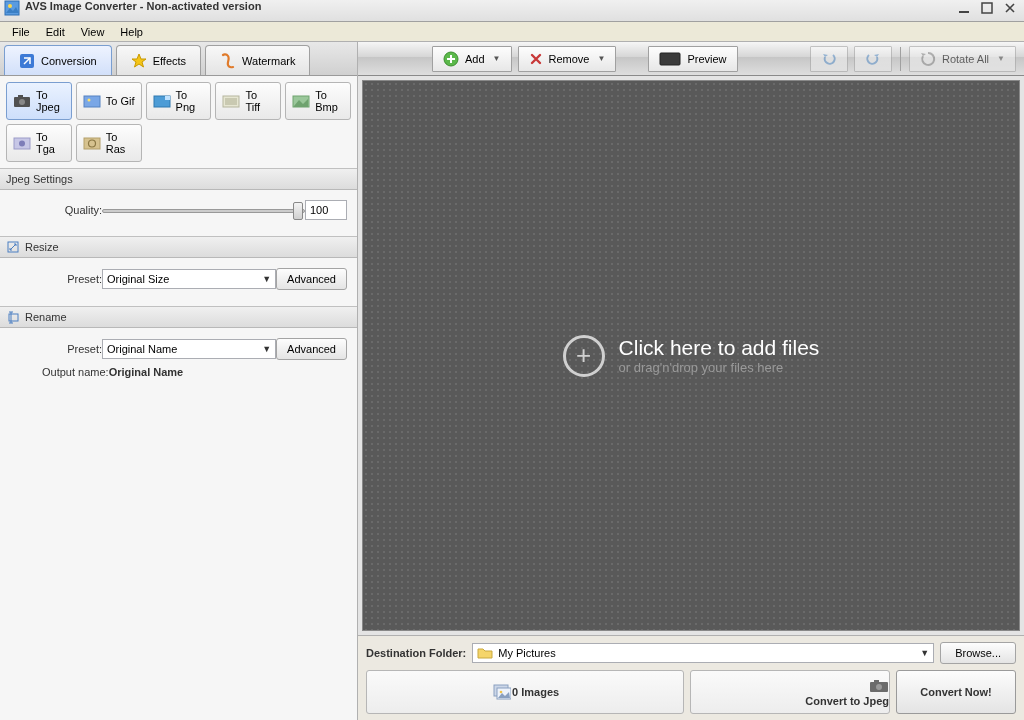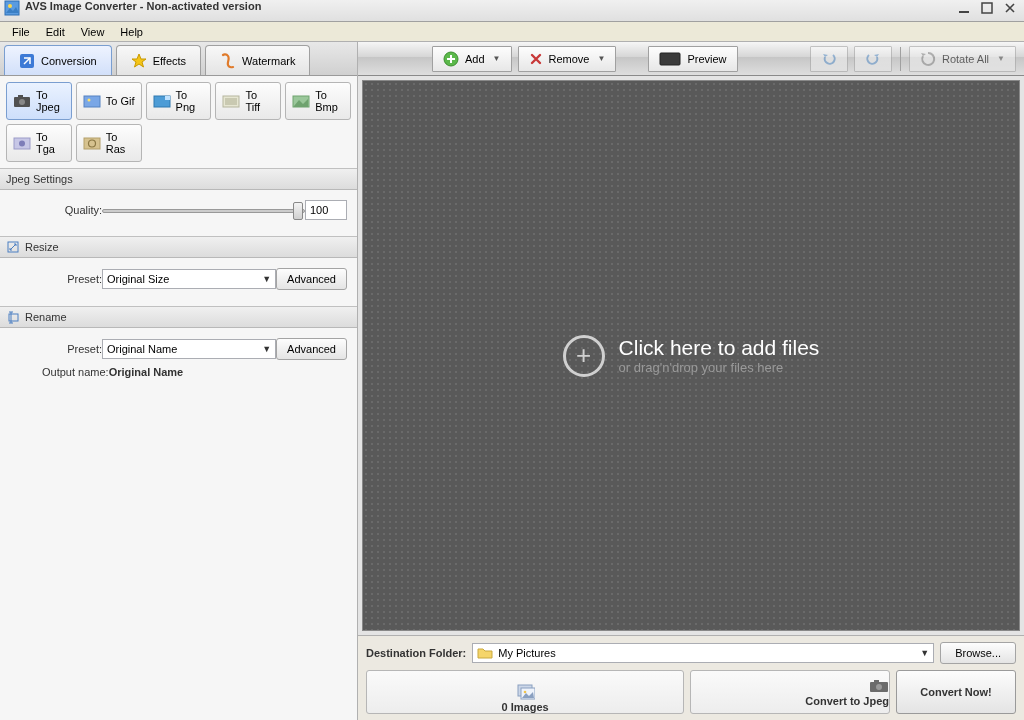--- a/index.html
+++ b/index.html
@@ -63,21 +63,21 @@
 .drop-circle { width:42px; height:42px; border:3px solid #d0d0d0; border-radius:50%; display:flex; align-items:center; justify-content:center; font-size:26px; color:#d0d0d0; }
 .drop-title { font-size:21px; font-weight:300; color:#ffffff; font-family: 'Segoe UI', Tahoma, sans-serif; }
 .drop-sub { font-size:13px; color:#9a9a9a; }
 
 
 .bottom { padding: 6px 8px; background:#ece9e1; border-top:1px solid #b0b0b0; }
 .dest-row { display:flex; align-items:center; gap:6px; margin-bottom:6px; }
 .dest-lbl { font-weight:bold; color:#333; }
 .dest-sel { flex:1; }
 .convert-row { display:flex; gap:6px; align-items:stretch; }
-.status-left { flex:1.6; height:44px; border:1px solid #b6b6b6; background:linear-gradient(#fafafa,#ededed); border-radius:3px; display:flex; flex-direction:column; align-items:center; justify-content:flex-end; gap:1px; position:relative; }
+.status-left { flex:1.6; height:44px; border:1px solid #b6b6b6; background:linear-gradient(#fafafa,#ededed); border-radius:3px; display:flex; flex-direction:row; align-items:center; justify-content:center; gap:1px; position:relative; }
 .status-left::after { content:''; position:absolute; right:-1px; top:6px; bottom:6px; width:14px; background:linear-gradient(135deg,transparent 49%,#ededed 50%); border-right:1px solid #b6b6b6; transform: skewX(-15deg); display:none;}
 .status-right { flex:1; height:44px; border:1px solid #b6b6b6; background:linear-gradient(#fafafa,#ededed); border-radius:3px; display:flex; flex-direction:column; align-items:flex-end; justify-content:center; gap:1px; }
 .stat-icn { width:20px; height:16px; display:flex; align-items:center; justify-content:center; }
 .stat-txt { font-weight:bold; color:#333; }
 .convert-btn { width:120px; height:44px; border:1px solid #9a9a9a; background:linear-gradient(#fcfcfc,#e4e4e4); border-radius:3px; display:flex; align-items:center; justify-content:center; font-weight:bold; color:#333; cursor:default; }
 svg { display:block; }
 </style>
 </head>
 <body>
 

